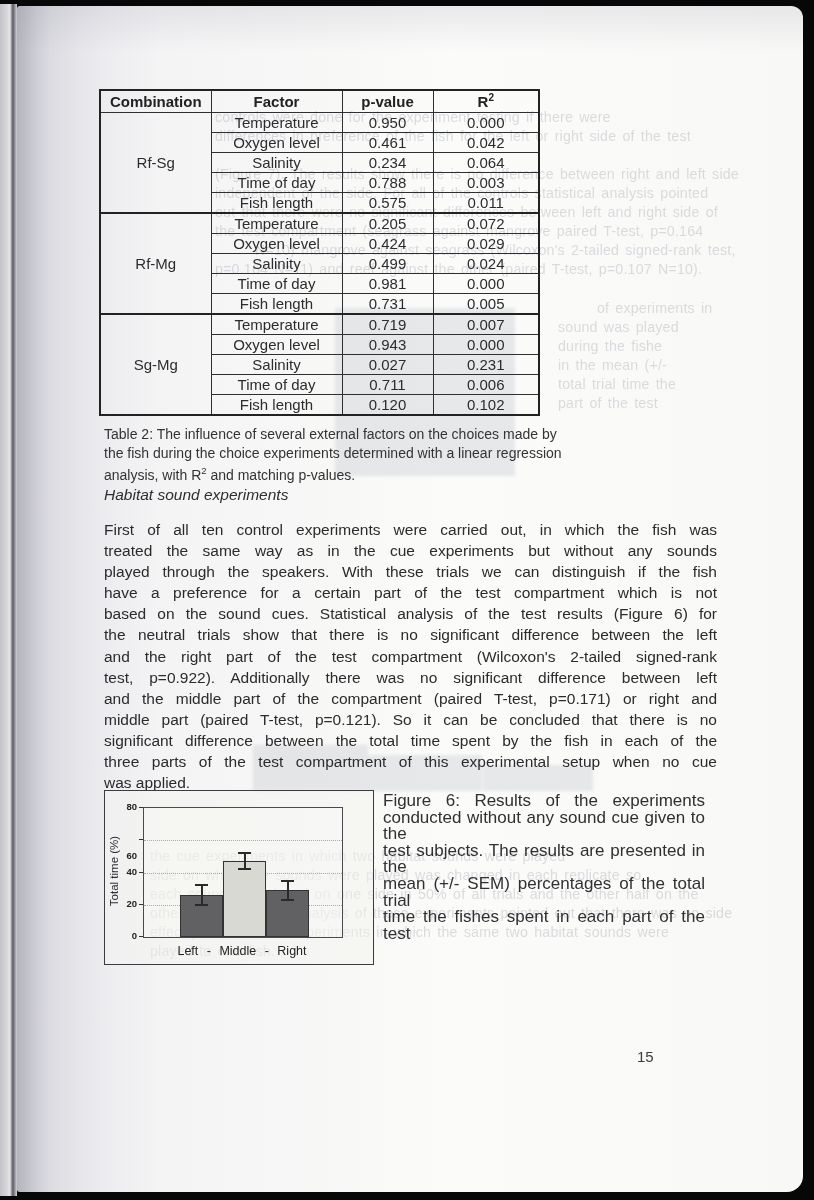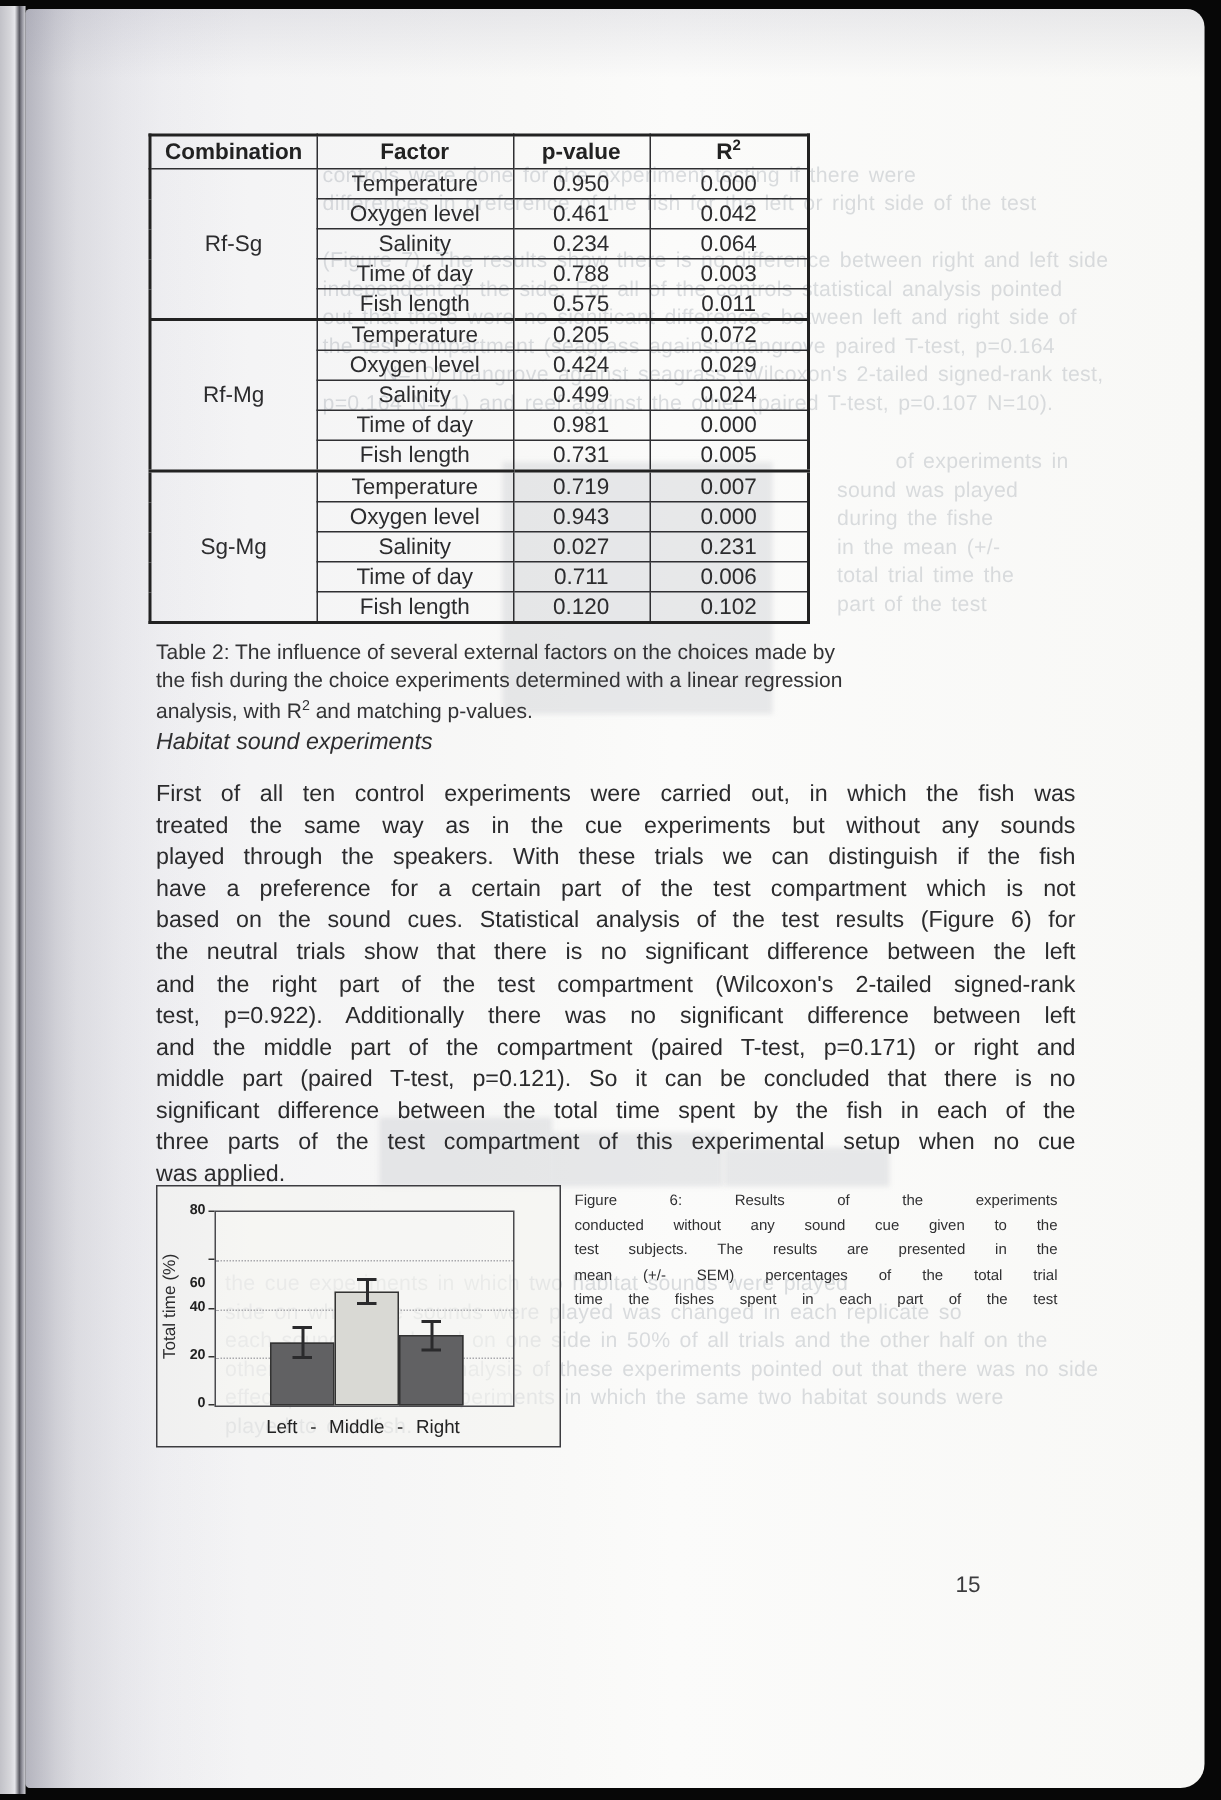--- a/index.html
+++ b/index.html
@@ -54,21 +54,21 @@
   .bar{position:absolute;bottom:0;border:1px solid #333;box-sizing:border-box;}
   .err-line{position:absolute;width:2px;background:#2a2a2c;}
   .err-cap{position:absolute;width:13px;height:2px;background:#2a2a2c;}
   .ytick-label{position:absolute;width:24px;text-align:right;font-size:9.5px;color:#222;font-weight:bold;}
   .ytick-mark{position:absolute;width:4px;height:1px;background:#333;}
   .x-label{position:absolute;left:38px;top:153px;width:198px;text-align:center;
     font-size:12.5px;color:#222;word-spacing:5px;}
   .y-title{position:absolute;left:-54px;top:72px;width:129px;height:16px;text-align:center;
     font-size:11.5px;color:#2c2c2e;transform:rotate(-90deg);}
 
-  .figure-caption{position:absolute;left:366px;top:787px;width:322px;font-size:10px;
+  .figure-caption{position:absolute;left:366px;top:787px;width:322px;font-size:17px;
     line-height:16.6px;color:#303032;}
   .figure-caption .line{text-align:justify;text-align-last:justify;}
   .figure-caption .line.last{text-align-last:left;}
 
   .page-number{position:absolute;left:620px;top:1042px;font-size:15px;color:#3c3c3e;}
 </style>
 </head>
 <body>
 
 <div class="scan">

